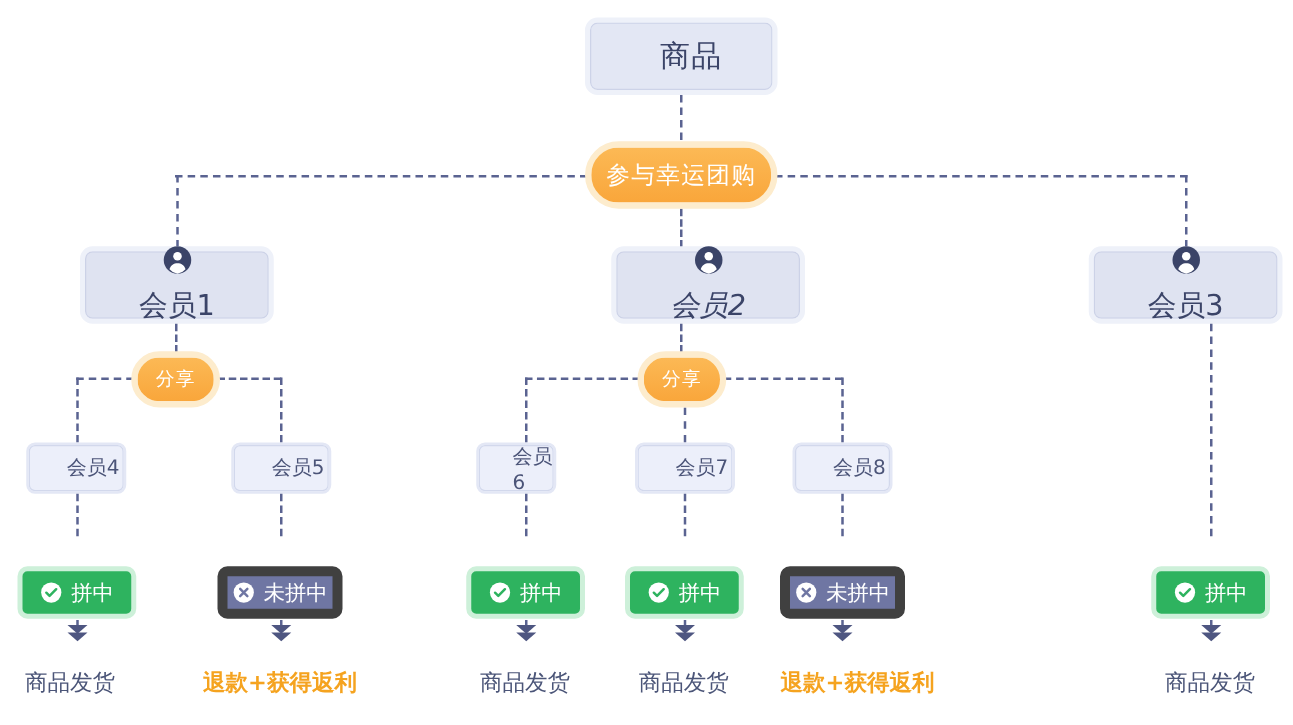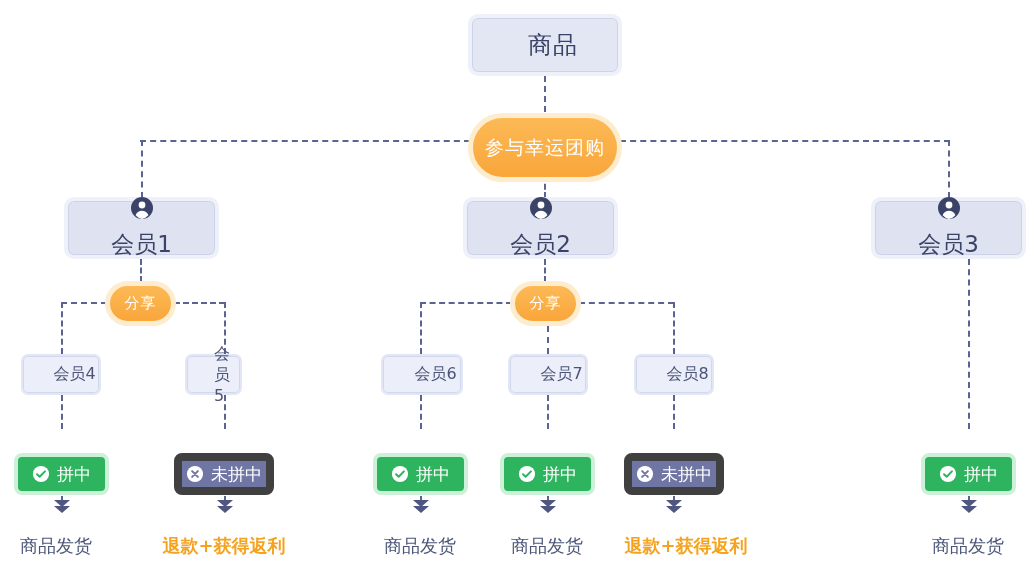--- a/index.html
+++ b/index.html
@@ -175,41 +175,41 @@
 <body>
 
 <div id="canvas">
 
   <div class="node-product" style="left:468px; top:14px; width:154px; height:62px;">
     <span>商品</span>
   </div>
 
   <div class="conn conn-v" style="left:544px; top:76px; height:36px;"></div>
 
-  <div class="pill pill-join" style="left:468px; top:113px; width:154px; height:69px;">
+  <div class="pill pill-join" style="left:468px; top:113px; width:154px; height:54px;">
     <span>参与幸运团购</span>
   </div>
 
   <div class="conn conn-h" style="left:140px; top:140px; width:330px;"></div>
   <div class="conn conn-h" style="left:620px; top:140px; width:330px;"></div>
 
   <div class="conn conn-v" style="left:141px; top:140px; height:58px;"></div>
   <div class="conn conn-v" style="left:544px; top:167px; height:31px;"></div>
   <div class="conn conn-v" style="left:948px; top:140px; height:58px;"></div>
 
   <div class="node-member" style="left:64px; top:197px; width:155px; height:62px;">
     <svg class="member-icon" viewBox="0 0 24 24">
       <circle cx="12" cy="12" r="11" fill="#3b4468"></circle>
       <circle cx="12" cy="9" r="3.4" fill="#ffffff"></circle>
       <path d="M5.6 19.3c1-3.1 3.5-4.6 6.4-4.6s5.4 1.5 6.4 4.6A11 11 0 0 1 12 23a11 11 0 0 1-6.4-3.7z" fill="#ffffff"></path>
     </svg>
     <span>会员1</span>
   </div>
 
-  <div class="node-member" style="left:463px; top:197px; width:155px; height:62px;">
+  <div class="node-member" style="left:489px; top:197px; width:155px; height:62px;font-style:italic;">
     <svg class="member-icon" viewBox="0 0 24 24">
       <circle cx="12" cy="12" r="11" fill="#3b4468"></circle>
       <circle cx="12" cy="9" r="3.4" fill="#ffffff"></circle>
       <path d="M5.6 19.3c1-3.1 3.5-4.6 6.4-4.6s5.4 1.5 6.4 4.6A11 11 0 0 1 12 23a11 11 0 0 1-6.4-3.7z" fill="#ffffff"></path>
     </svg>
     <span>会员2</span>
   </div>
 
   <div class="node-member" style="left:871px; top:197px; width:155px; height:62px;">
     <svg class="member-icon" viewBox="0 0 24 24">
@@ -241,24 +241,24 @@
   <div class="conn conn-h" style="left:579px; top:302px; width:95px;"></div>
   <div class="conn conn-v" style="left:420px; top:302px; height:52px;"></div>
   <div class="conn conn-v" style="left:547px; top:326px; height:28px;"></div>
   <div class="conn conn-v" style="left:673px; top:302px; height:52px;"></div>
 
   <div class="conn conn-v" style="left:968px; top:259px; height:170px;"></div>
 
   <div class="node-sub" style="left:21px; top:354px; width:80px; height:41px;">
     <span>会员4</span>
   </div>
-  <div class="node-sub" style="left:185px; top:354px; width:57px; height:41px;">
+  <div class="node-sub" style="left:185px; top:354px; width:80px; height:41px;">
     <span>会员5</span>
   </div>
-  <div class="node-sub" style="left:381px; top:354px; width:82px; height:41px;">
+  <div class="node-sub" style="left:381px; top:354px; width:64px; height:41px;">
     <span>会员6</span>
   </div>
   <div class="node-sub" style="left:508px; top:354px; width:80px; height:41px;">
     <span>会员7</span>
   </div>
   <div class="node-sub" style="left:634px; top:354px; width:80px; height:41px;">
     <span>会员8</span>
   </div>
 
   <div class="conn conn-v" style="left:61px; top:395px; height:34px;"></div>

